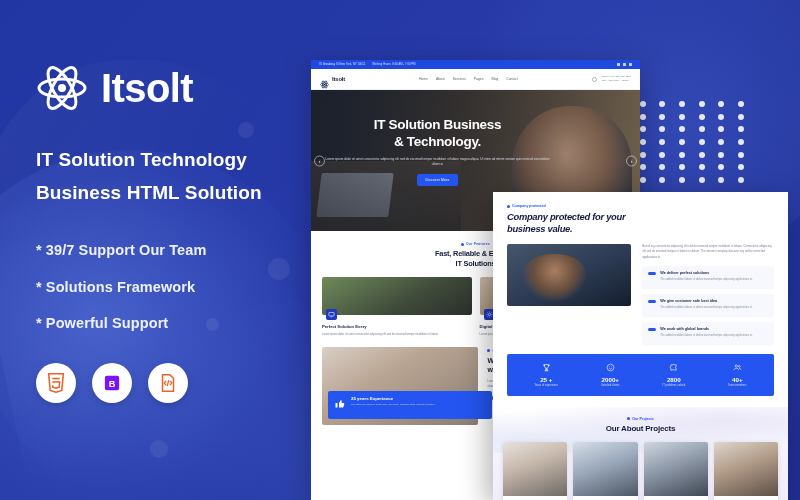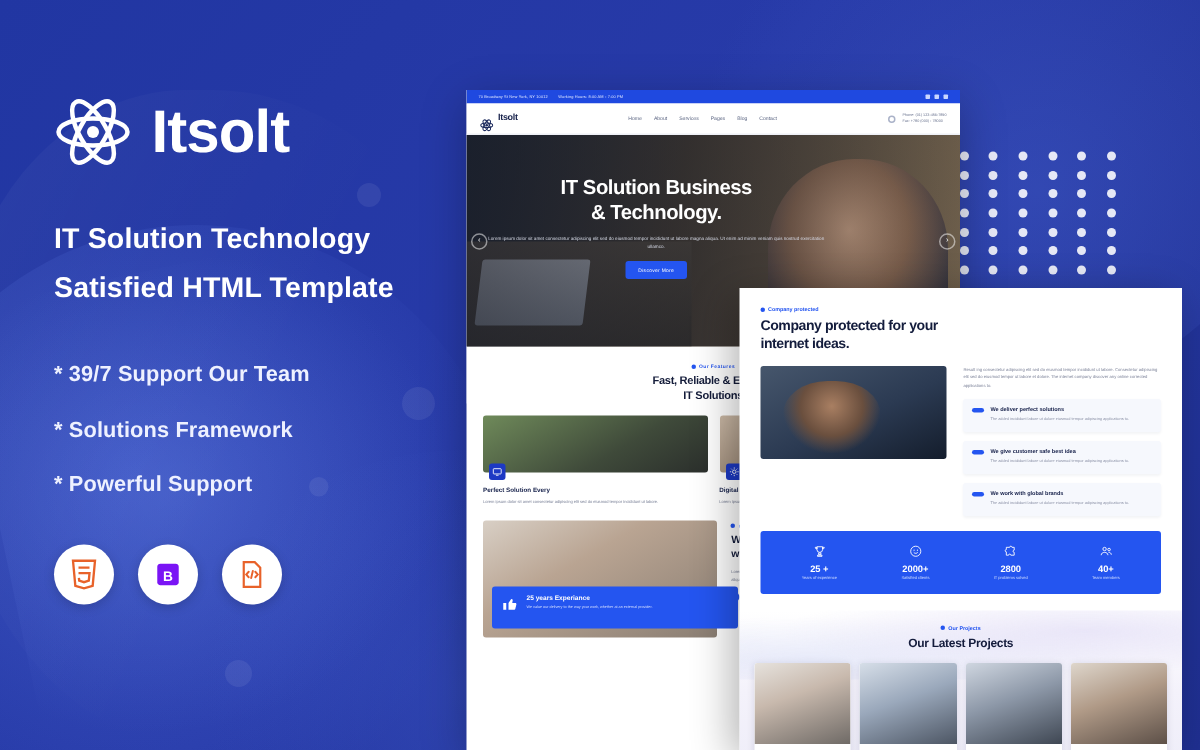--- a/index.html
+++ b/index.html
@@ -111,21 +111,21 @@
   .m-chk i { width:6px; height:6px; border-radius:50%; background:#2455f0; }
   .m-chk span { font-size:3.6px; font-weight:700; color:#16204a; }
 
   
   .mock-panel { position:absolute; left:493px; top:192px; width:295px; height:308px; z-index:4;
                 background:#fff; box-shadow:-6px 6px 26px rgba(0,0,0,.30); overflow:hidden; }
   .p-sec { padding:12px 14px 0; }
   .p-eyebrow { font-size:3.6px; color:#2455f0; font-weight:700; }
   .p-eyebrow b { display:inline-block; width:3px; height:3px; border-radius:50%; background:#2455f0;
                  margin-right:2px; vertical-align:middle; }
-  .p-h2 { font-size:9.4px; font-weight:700; color:#131c3c; line-height:1.32; margin-top:3px; letter-spacing:-.3px; }
+  .p-h2 { font-size:9.4px; font-weight:700; color:#131c3c; line-height:1.32; margin-top:3px; letter-spacing:-.3px;font-style:italic; }
   .p-cols { display:flex; gap:11px; margin-top:8px; }
   .p-col-l { flex:1; }
   .p-col-l .photo { width:100%; height:62px; border-radius:2px;
       background:linear-gradient(155deg,#46566c 0%,#2b3a52 55%,#141d2c 100%); position:relative; overflow:hidden; }
   .p-col-l .photo::after { content:""; position:absolute; left:12%; top:16%; width:52%; height:78%;
       background:radial-gradient(ellipse at 50% 35%, #a97f62 0%, #6a4f3e 45%, rgba(20,29,44,0) 72%); border-radius:46%; }
   .p-col-r { flex:1.06; }
   .p-col-r > p { font-size:2.8px; color:#7c8298; line-height:1.95; }
   .p-acc { background:#f6f8fd; border-radius:2px; padding:5px 6px; margin-top:6px;
            box-shadow:0 1px 2px rgba(20,30,70,.05); }
@@ -175,21 +175,21 @@
         <ellipse cx="26" cy="26" rx="23" ry="9" fill="none" stroke="#fff" stroke-width="3" transform="rotate(60 26 26)"></ellipse>
         <ellipse cx="26" cy="26" rx="23" ry="9" fill="none" stroke="#fff" stroke-width="3" transform="rotate(120 26 26)"></ellipse>
         <circle cx="26" cy="26" r="4" fill="#fff"></circle>
       </svg>
     </span>
     <span class="brand-name">Itsolt</span>
   </div>
 
   <div class="tagline">
     <div>IT Solution Technology</div>
-    <div>Satisfied HTML Template</div>
+    <div>Business HTML Solution</div>
   </div>
 
   <ul class="features">
     <li>* 39/7 Support Our Team</li>
     <li>* Solutions Framework</li>
     <li>* Powerful Support</li>
   </ul>
 
   <div class="badges">
     <div class="badge">
@@ -386,21 +386,21 @@
 </div>
 
 <div class="mock-panel">
 
   <div class="p-sec">
     <div class="p-eyebrow">
       <b></b><span>Company protected</span>
     </div>
     <div class="p-h2">
       <span>Company protected for your</span><br>
-      <span>internet ideas.</span>
+      <span>business value.</span>
     </div>
 
     <div class="p-cols">
       <div class="p-col-l">
         <div class="photo"></div>
       </div>
       <div class="p-col-r">
         <p>Result ing consectetur adipiscing elit sed do eiusmod tempor incididunt ut labore. Consectetur adipiscing elit sed do eiusmod tempor ut labore et dolore. The internet company discover any online corrected applications to.</p>
 
         <div class="p-acc">
@@ -472,21 +472,21 @@
       <div class="num">40+</div>
       <div class="lbl">Team members</div>
     </div>
   </div>
 
   <div class="p-proj">
     <div class="swirl"></div>
     <div class="p-eyebrow" style="position:relative;">
       <b></b><span>Our Projects</span>
     </div>
-    <h3>Our Latest Projects</h3>
+    <h3>Our About Projects</h3>
 
     <div class="p-grid">
       <div class="p-card">
         <div class="thumb" style="background:linear-gradient(160deg,#e6e2dd 0%,#c8b9ad 40%,#6f6a66 100%);"></div>
         <div class="cap">
           
           
         </div>
       </div>
 

